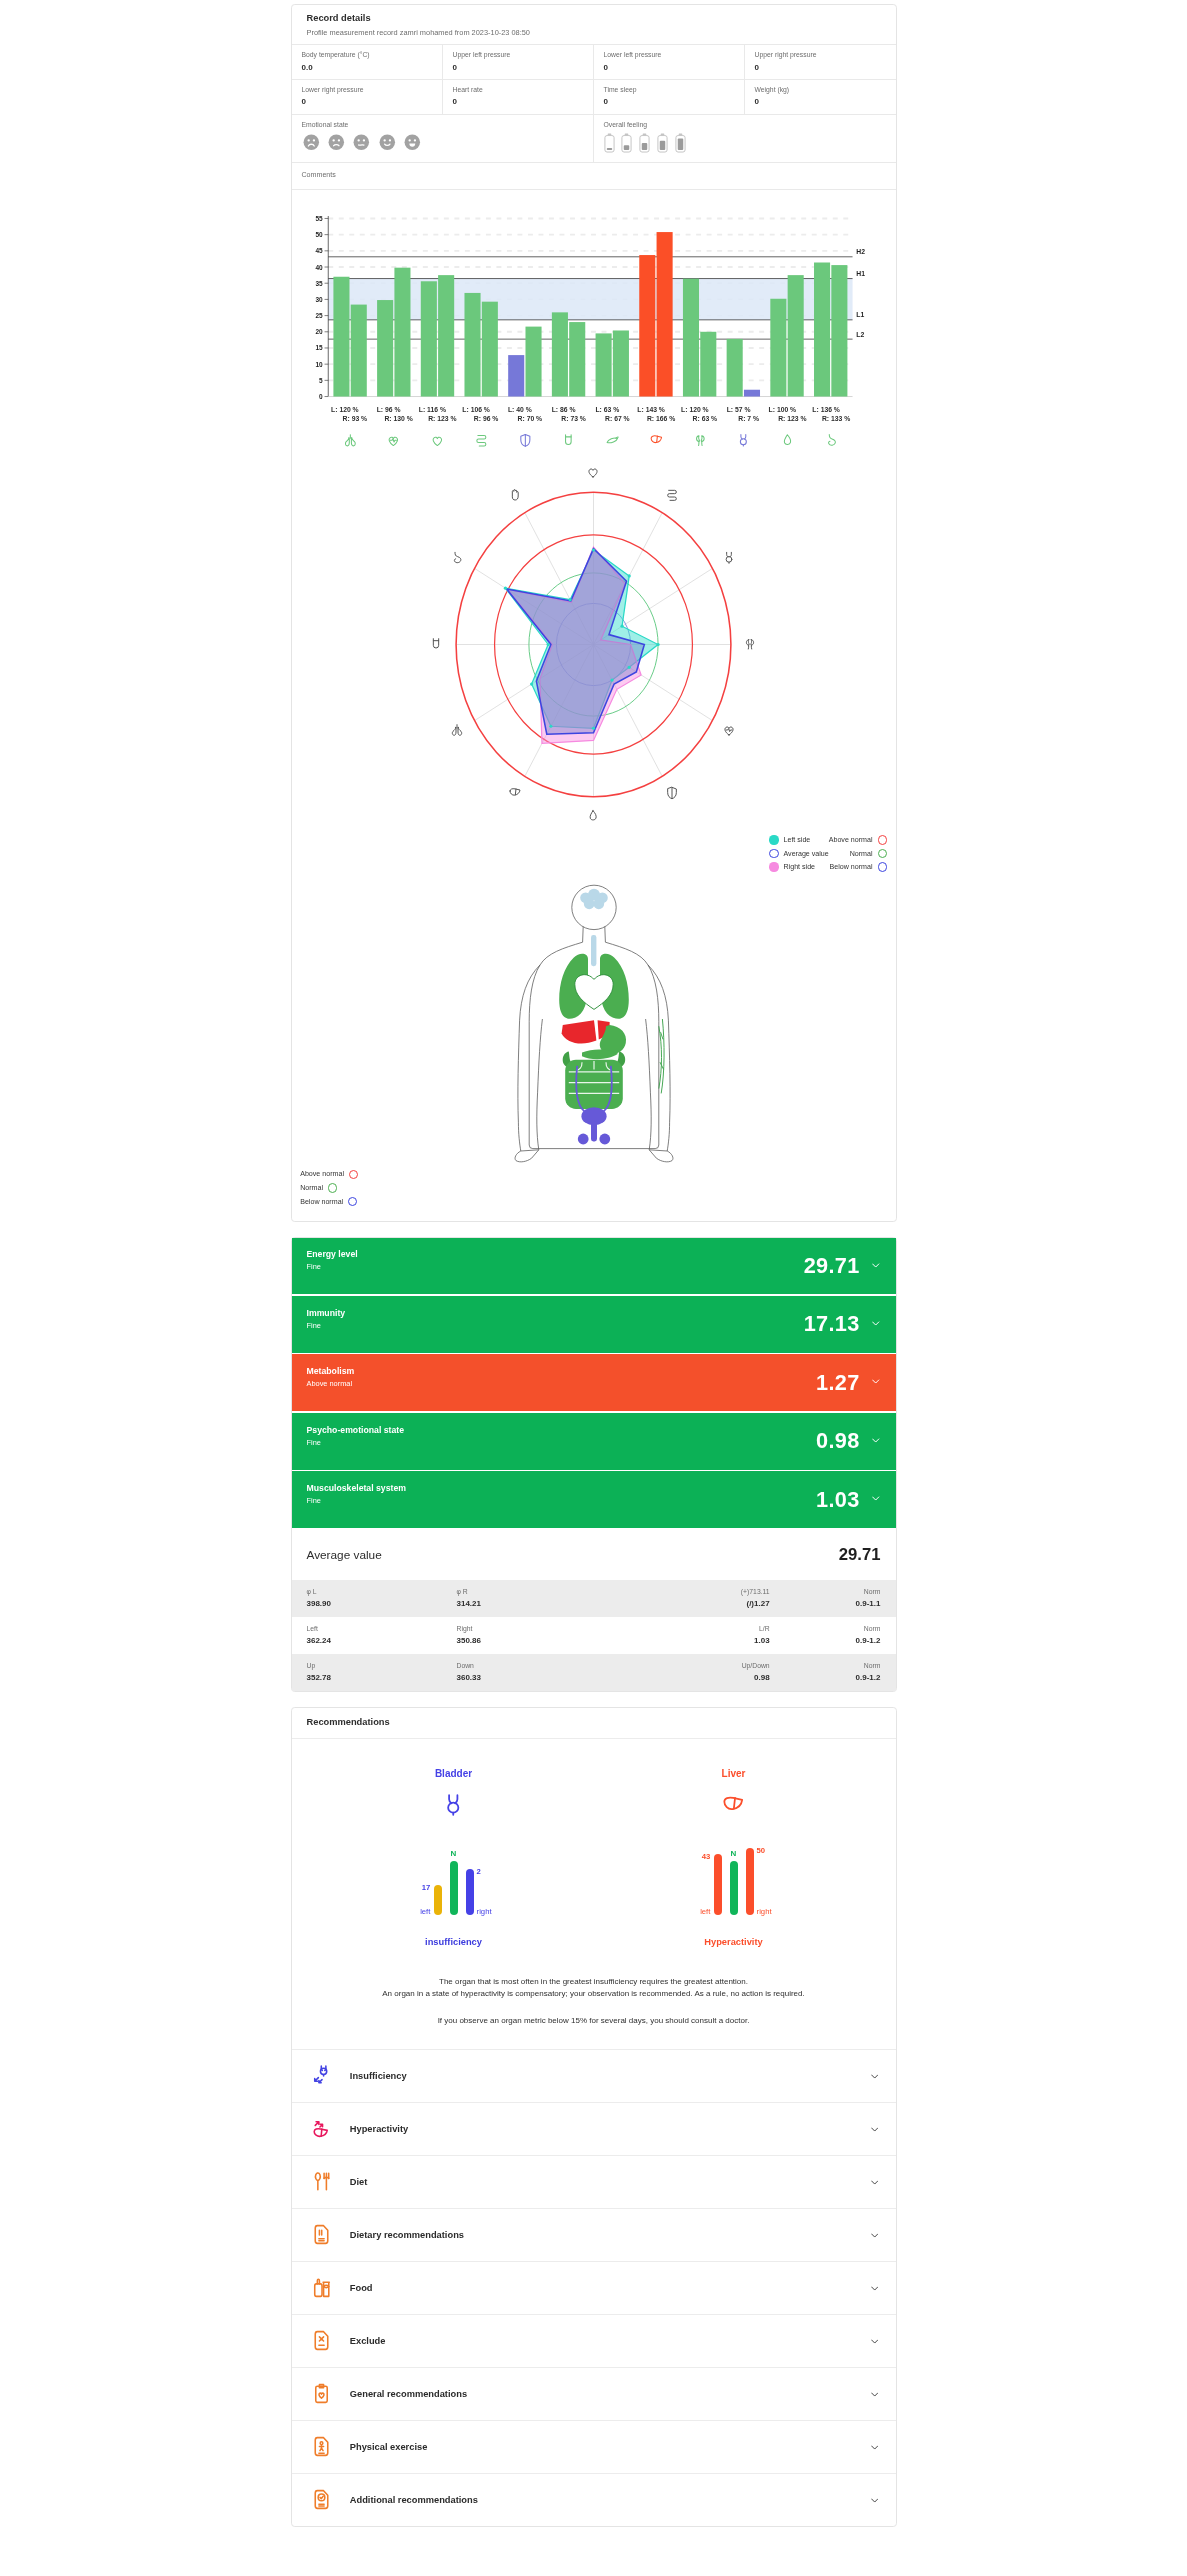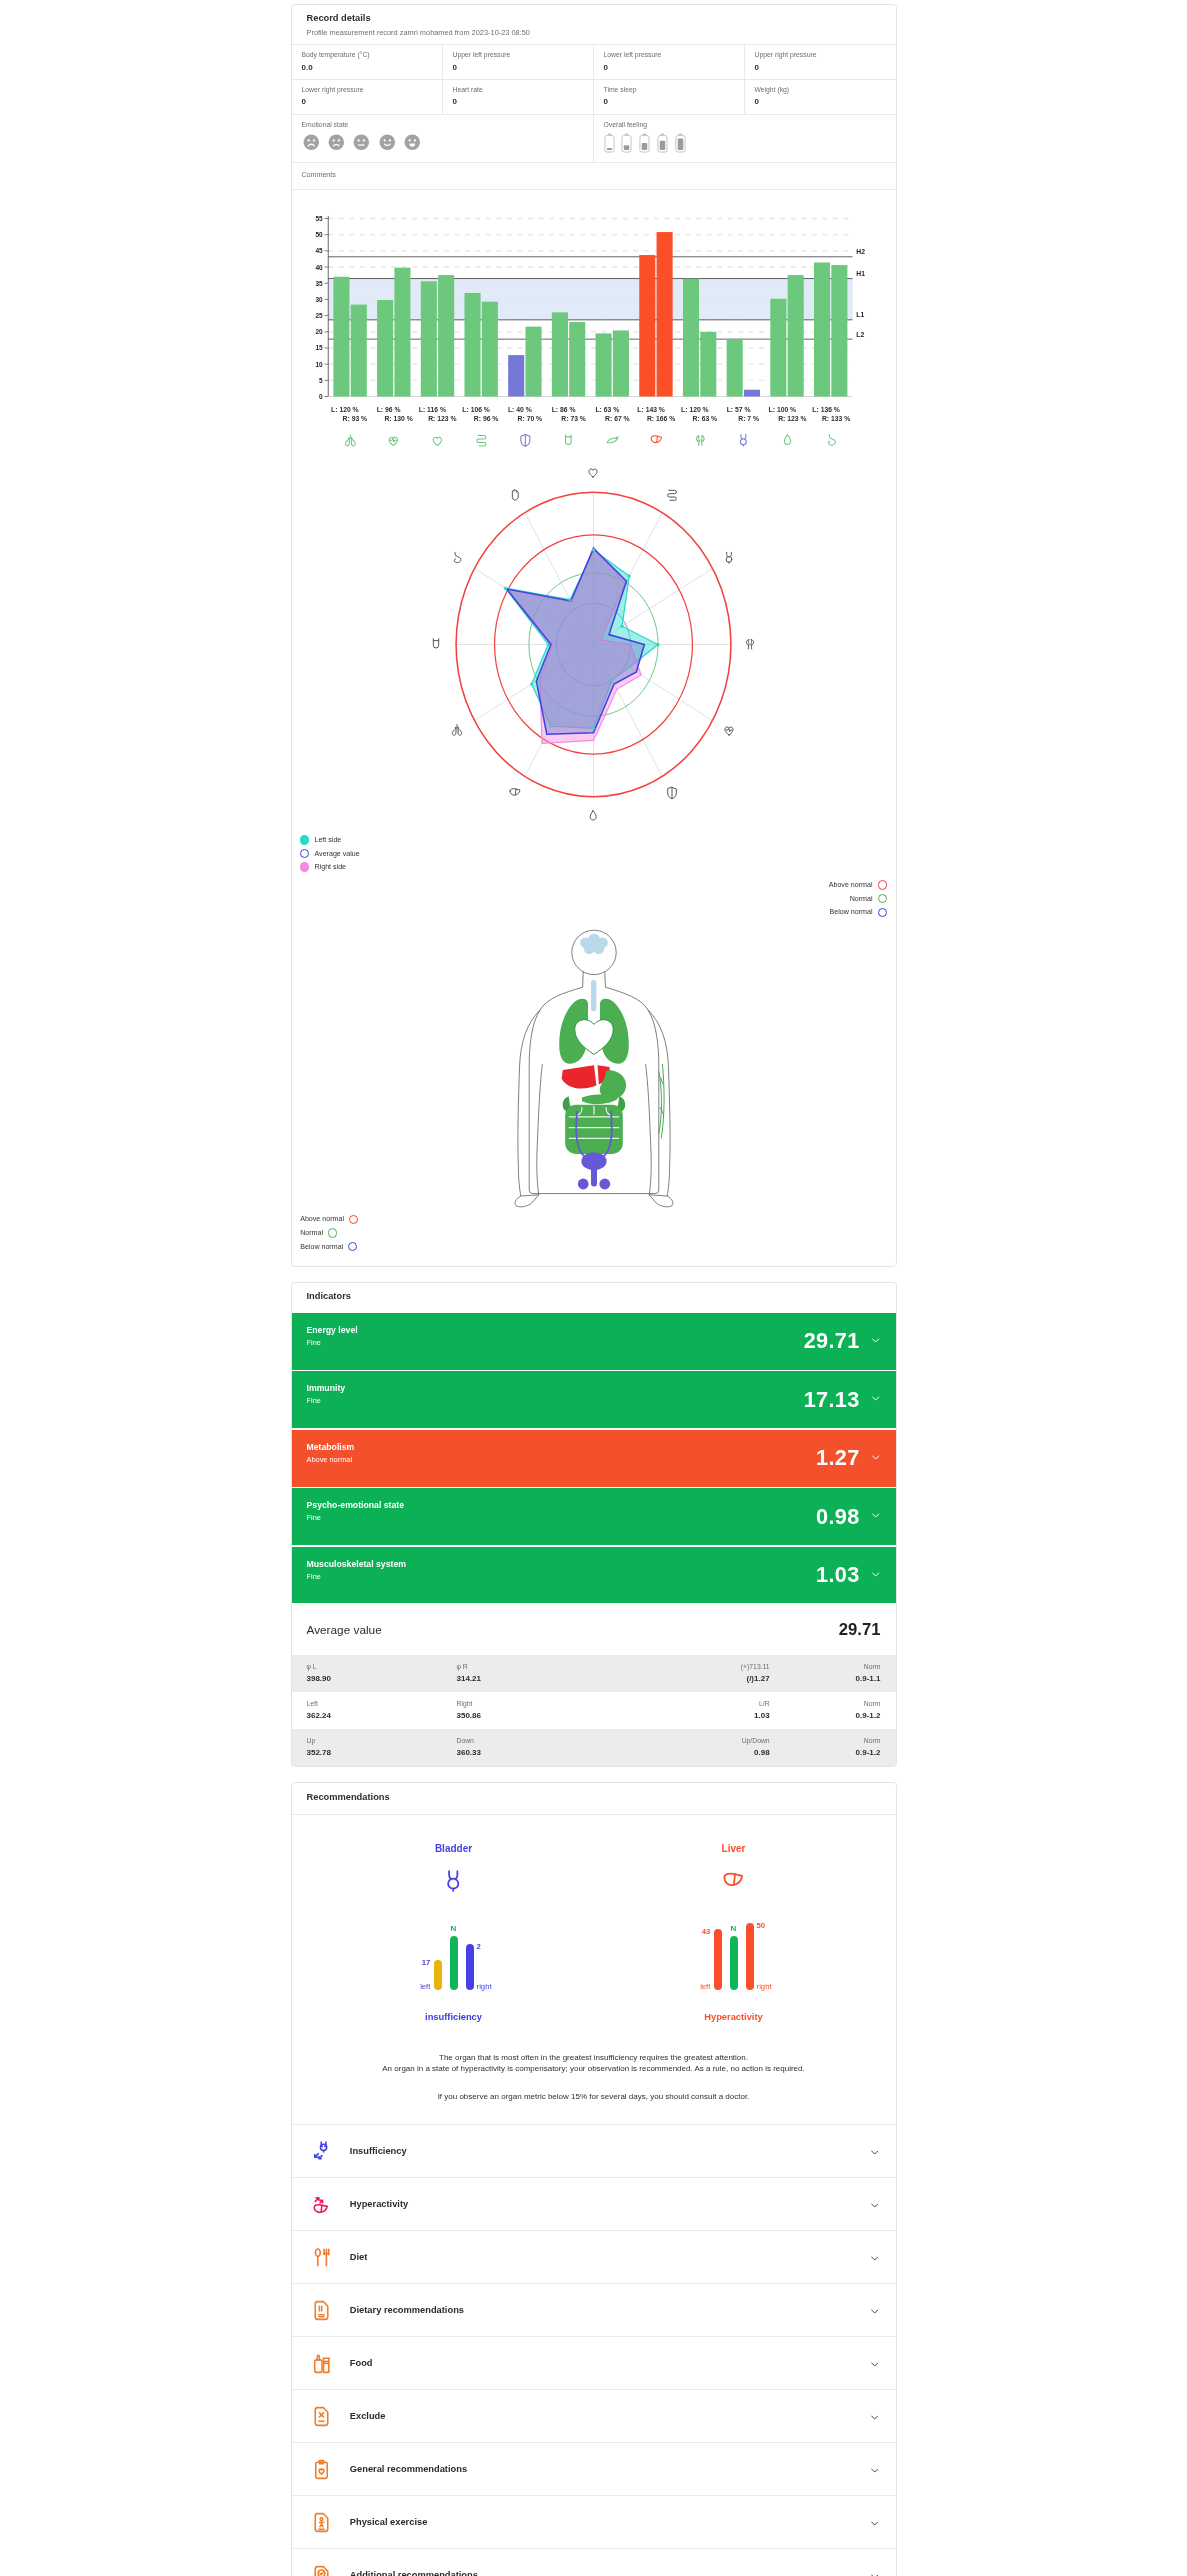--- a/index.html
+++ b/index.html
@@ -24,21 +24,21 @@
   .chart-inner{width:575px;margin:0 auto;}
   .bar-labels,.bar-icons{margin-left:22px;width:525px;display:grid;grid-template-columns:repeat(12,1fr);}
   .pl{font-size:6.8px;font-weight:bold;color:#2d2d2d;text-align:center;}
   .pl .l{transform:translateX(-5px);}
   .pl .r{transform:translateX(5px);margin-top:2.5px;}
   .bar-icons{margin-top:10px;}
   .bar-icons .bi{display:flex;justify-content:center;}
   
   .radar-area{width:359px;margin:11px auto 0;position:relative;height:361px;}
   .radar-icon{position:absolute;width:16px;height:16px;}
-  .radar-legends{display:flex;justify-content:flex-start;padding:5px 8.7px 1.2px;flex-direction:column;}
+  .radar-legends{display:flex;justify-content:flex-end;padding:5px 8.7px 1.2px;}
   .lg-item{display:flex;align-items:center;gap:5px;font-size:7.1px;color:#333;margin:4.3px 0;}
   .lg-item.rev{flex-direction:row-reverse;}
   .sw{width:9.3px;height:9.3px;border-radius:50%;box-sizing:border-box;flex:0 0 9.3px;}
   
   .body-wrap{display:flex;justify-content:center;padding:3.7px 0 0;}
   .body-legend{padding:2.5px 8.7px 10px;}
   
   .ind-row{position:relative;padding:11.8px 68px 11.8px 15px;color:#fff;margin-bottom:1.9px;min-height:33px;}
   .ind-name{font-size:8.7px;font-weight:bold;}
   .ind-status{font-size:7.4px;margin-top:3.1px;}
@@ -589,23 +589,20 @@
           <span>Normal</span>
         </div>
         <div class="lg-item rev" style="justify-content: flex-end; width: 87px;">
           <span class="sw" style="border: 0.9px solid rgb(60, 69, 224);"></span>
           <span>Below normal</span>
         </div>
       </div>
   </section>
 
   <section class="card">
-    <div class="card-head">
-      <h2>Indicators</h2>
-    </div>
     <div id="indicatorList">
         <div class="ind-row" style="background: rgb(12, 177, 86);">
           <div class="ind-name">Energy level</div>
           <div class="ind-status">Fine</div>
           <div class="ind-value">29.71</div>
           <span class="ind-chev"><svg viewBox="0 0 12 8" width="7.4" height="5">
               <polyline points="1,1.5 6,6.5 11,1.5" fill="none" stroke="#fff" stroke-width="1.6" stroke-linecap="round"></polyline>
             </svg></span>
         </div>
         <div class="ind-row" style="background: rgb(12, 177, 86);">

